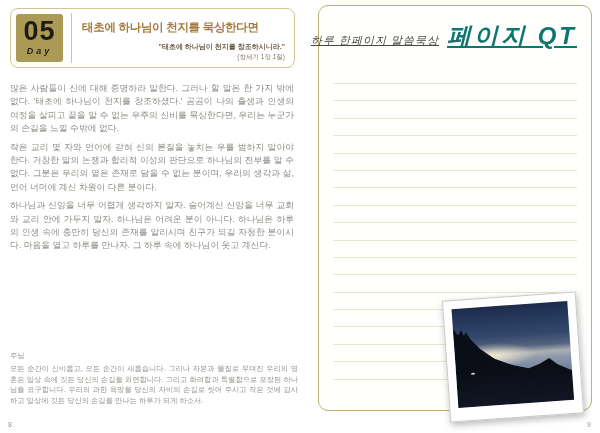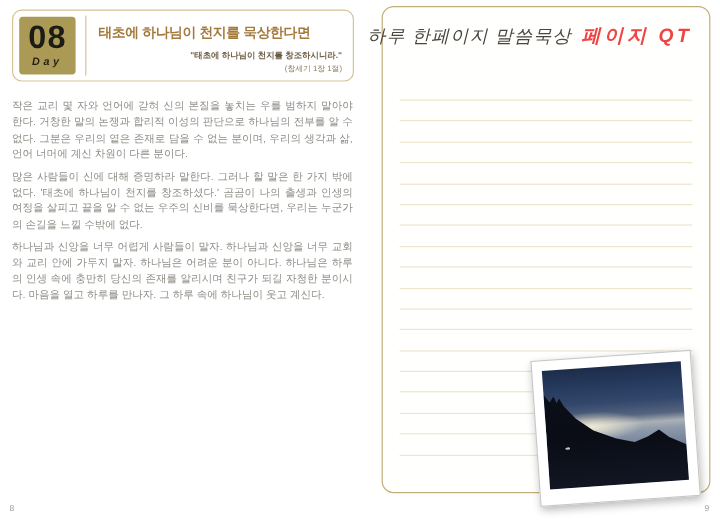--- a/index.html
+++ b/index.html
@@ -66,26 +66,27 @@
 
   
   .notebook{
     position:absolute;left:18px;top:5px;width:272px;height:404px;
     border:1.5px solid #c2ae76;border-radius:10px;background:#fffffe;
   }
   .script-header{
     position:absolute;top:14px;right:14px;text-align:right;white-space:nowrap;
   }
   .script-small{
-    font-size:15px;font-style:italic;color:#4a463e;letter-spacing:1px;
-    vertical-align:baseline;margin-right:8px;
+    font-size:11px;font-style:italic;color:#4a463e;letter-spacing:1px;
+    vertical-align:baseline;margin-right:8px;text-decoration:underline;
   }
   .script-large{
-    font-size:16px;font-style:italic;font-weight:bold;color:#ef4444;
+    font-size:24px;font-style:italic;font-weight:bold;color:#0f766e;
     letter-spacing:3px;
+    text-decoration:underline;
   }
   .ruled-lines{
     position:absolute;left:14px;right:14px;top:77px;
   }
   .ruled-line{
     height:0;border-top:1px solid #ede5cc;margin-bottom:16.4px;
   }
 
   
   .polaroid{
@@ -116,35 +117,39 @@
     background:#d3dade;opacity:.9;
   }
 </style>
 </head>
 <body>
 
 <div class="page page-left">
 
   <div class="header-box">
     <div class="day-badge">
-      <span class="day-number">08</span>
+      <span class="day-number">05</span>
       <span class="day-label">Day</span>
     </div>
     <div class="header-divider"></div>
     <div class="lesson-title">태초에 하나님이 천지를 묵상한다면</div>
     <div class="verse-quote">"태초에 하나님이 천지를 창조하시니라."</div>
     <div class="verse-ref">(창세기 1장 1절)</div>
   </div>
 
   <div class="body-text">
+    <p>많은 사람들이 신에 대해 증명하라 말한다. 그러나 할 말은 한 가지 밖에 없다. '태초에 하나님이 천지를 창조하셨다.' 곰곰이 나의 출생과 인생의 여정을 살피고 끝을 알 수 없는 우주의 신비를 묵상한다면, 우리는 누군가의 손길을 느낄 수밖에 없다.</p>
     <p>작은 교리 몇 자와 언어에 갇혀 신의 본질을 놓치는 우를 범하지 말아야 한다. 거창한 말의 논쟁과 합리적 이성의 판단으로 하나님의 전부를 알 수 없다. 그분은 우리의 옅은 존재로 담을 수 없는 분이며, 우리의 생각과 삶, 언어 너머에 계신 차원이 다른 분이다.</p>
-    <p>많은 사람들이 신에 대해 증명하라 말한다. 그러나 할 말은 한 가지 밖에 없다. '태초에 하나님이 천지를 창조하셨다.' 곰곰이 나의 출생과 인생의 여정을 살피고 끝을 알 수 없는 우주의 신비를 묵상한다면, 우리는 누군가의 손길을 느낄 수밖에 없다.</p>
-    <p>하나님과 신앙을 너무 어렵게 사람들이 말자. 하나님과 신앙을 너무 교회와 교리 안에 가두지 말자. 하나님은 어려운 분이 아니다. 하나님은 하루의 인생 속에 충만히 당신의 존재를 알리시며 친구가 되길 자청한 분이시다. 마음을 열고 하루를 만나자. 그 하루 속에 하나님이 웃고 계신다.</p>
+    <p>하나님과 신앙을 너무 어렵게 생각하지 말자. 숨어계신 신앙을 너무 교회와 교리 안에 가두지 말자. 하나님은 어려운 분이 아니다. 하나님은 하루의 인생 속에 충만히 당신의 존재를 알리시며 친구가 되길 자청한 분이시다. 마음을 열고 하루를 만나자. 그 하루 속에 하나님이 웃고 계신다.</p>
   </div>
 
+  <div class="prayer">
+    <span class="prayer-heading">주님</span>
+    <span>모든 순간이 신비롭고, 모든 순간이 새롭습니다. 그러나 자본과 물질로 무뎌진 우리의 영혼은 일상 속에 깃든 당신의 손길을 외면합니다. 그리고 화려함과 특별함으로 포장된 하나님을 요구합니다. 우리의 과한 욕망을 당신의 자비의 손길로 씻어 주시고 작은 것에 감사하고 일상에 깃든 당신의 손길을 만나는 하루가 되게 하소서.</span>
+  </div>
 
   <div class="page-num page-num-left">8</div>
 </div>
 
 <div class="page page-right">
 
   <div class="notebook">
     <div class="script-header">
       <span class="script-small">하루 한페이지 말씀묵상</span><span class="script-large">페이지 QT</span>
     </div>

